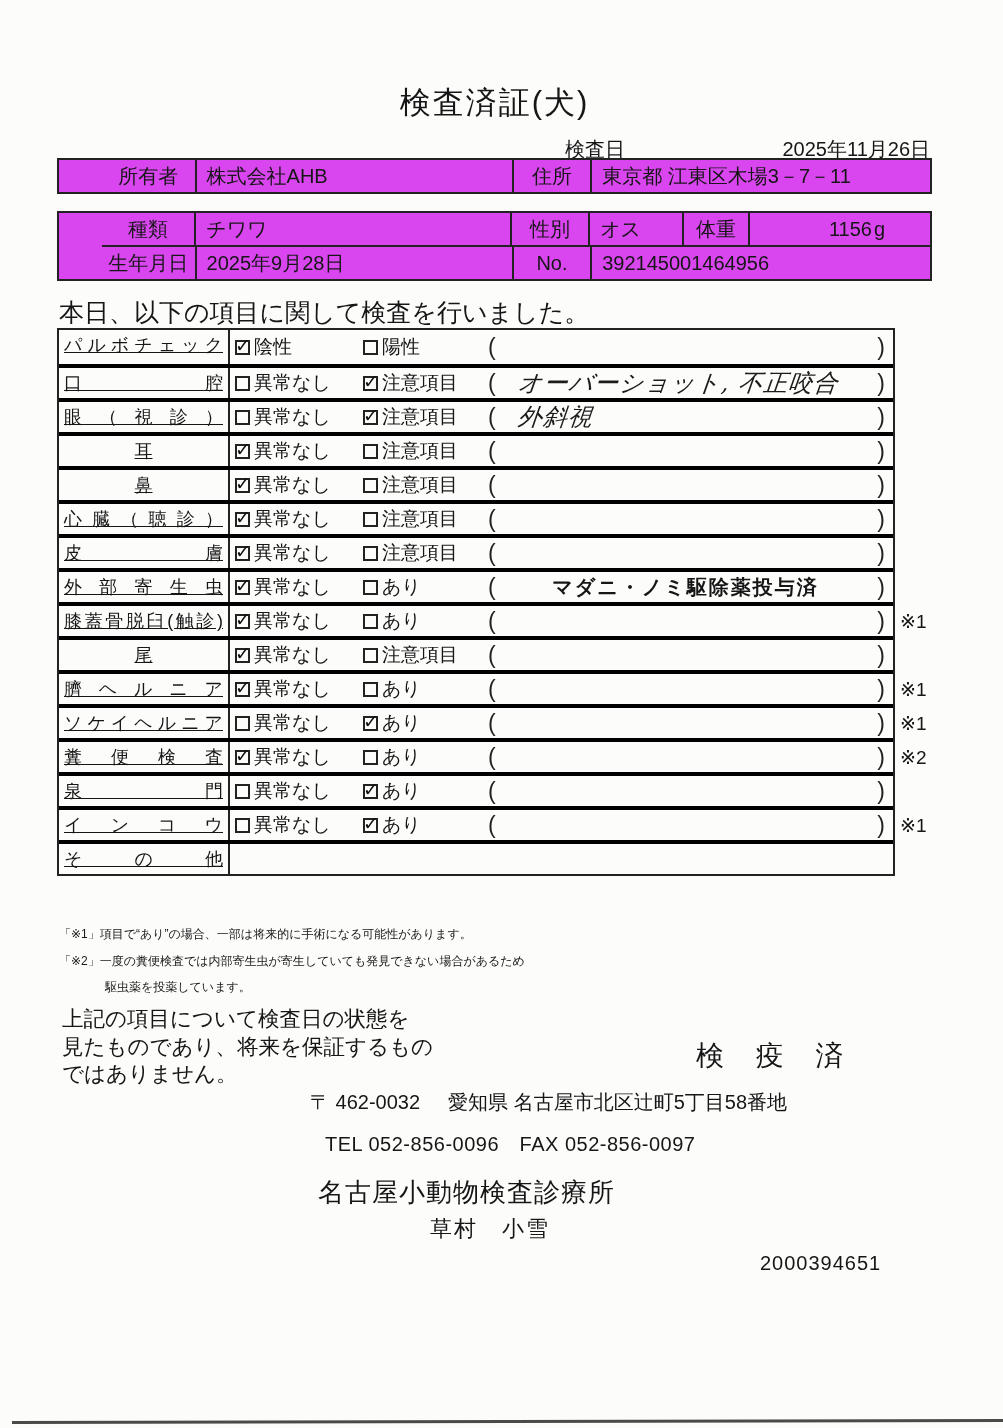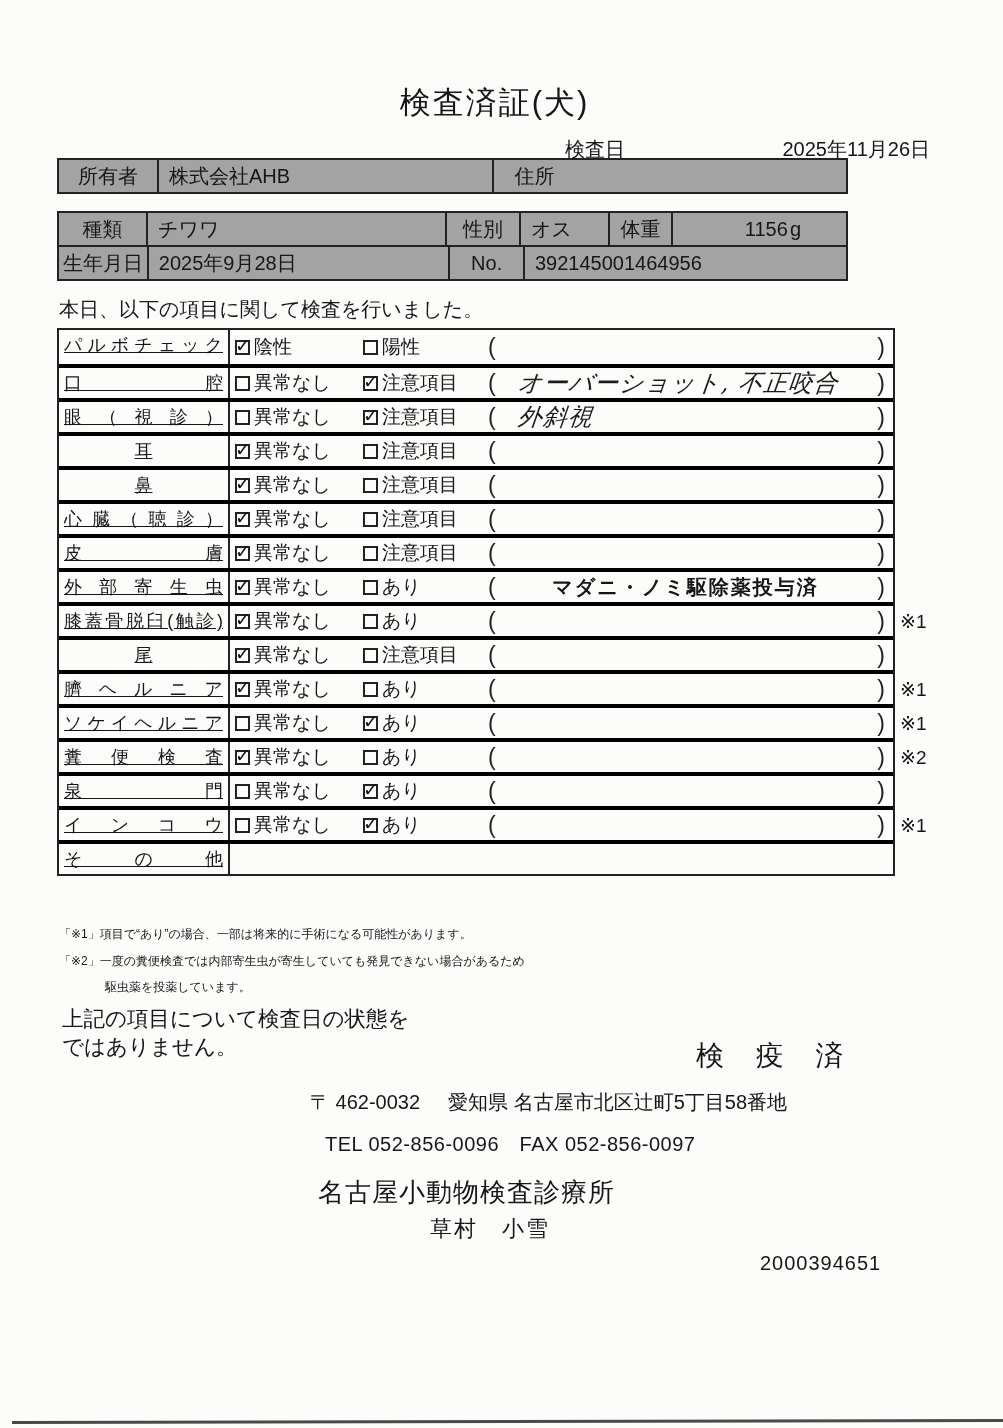--- a/index.html
+++ b/index.html
@@ -7,33 +7,33 @@
   body { font-family:"Liberation Sans","DejaVu Sans",sans-serif; color:#161616; }
   .page { position:relative; width:1003px; height:1428px; background:#fcfcfb; overflow:hidden; }
 
   .title { position:absolute; top:82px; left:57px; width:875px; text-align:center;
            font-size:31px; font-weight:normal; letter-spacing:2px; }
 
   .date-row { position:absolute; top:136px; left:57px; width:875px; height:26px; font-size:20px; }
   .date-label { position:absolute; left:508px; top:0; }
   .date-value { position:absolute; right:2px; top:0; }
 
-  .tbl { position:absolute; left:57px; width:791px; border:2px solid #222; background:#a3a3a3; }
+  .tbl { position:absolute; left:57px; width:875px; border:2px solid #222; background:#d946ef;padding-left:43px; }
   .trow { display:flex; }
   .trow + .trow { border-top:2px solid #222; }
   .cell { height:32px; display:flex; align-items:center; font-size:20px; overflow:hidden; white-space:nowrap; }
   .cell + .cell { border-left:2px solid #222; }
   .lab { justify-content:center; }
   .val { padding-left:10px; }
   .w98{width:98px;} .w335{width:335px;} .w83{width:83px;} .w99{width:99px;} .w70{width:70px;} .w190{width:190px;} .w359{width:359px;}
   .t1 { top:158px; }
   .t2 { top:211px; }
   .weight { justify-content:flex-end; padding-right:45px; gap:2px; }
 
-  .intro { position:absolute; top:296px; left:59px; font-size:20px; }
+  .intro { position:absolute; top:296px; left:59px; font-size:25px; }
 
   .itable { position:absolute; top:328px; left:57px; width:838px; border:2px solid #222; background:#fcfcfb; }
   .irow { position:relative; height:34px; display:flex;text-decoration:underline; }
   .irow + .irow { border-top:4px solid #000000; }
   .ilabel { width:171px; border-right:2px solid #222; padding:0 5px; font-size:18px; line-height:31px;
             text-align:justify; text-align-last:justify; overflow:hidden; }
   .ilabel.single { text-align:center; text-align-last:center; }
   .icontent { position:relative; flex:1; }
   .iopt { position:absolute; top:0; height:100%; display:flex; align-items:center; gap:4px; font-size:19px; white-space:nowrap; }
   .opt1 { left:5px; } .opt2 { left:133px; }
@@ -75,20 +75,21 @@
   <div class="date-row">
     <span class="date-label">検査日</span>
     <span class="date-value">2025年11月26日</span>
   </div>
 
   <div class="tbl t1">
     <div class="trow">
       <div class="cell lab w98">所有者</div>
       <div class="cell val w335">株式会社AHB</div>
       <div class="cell lab w83">住所</div>
+      <div class="cell val w359">東京都 江東区木場3－7－11</div>
     </div>
   </div>
 
   <div class="tbl t2">
     <div class="trow">
       <div class="cell lab w98">種類</div>
       <div class="cell val w335">チワワ</div>
       <div class="cell lab w83">性別</div>
       <div class="cell val w99">オス</div>
       <div class="cell lab w70">体重</div>
@@ -390,20 +391,21 @@
     </div>
 
   <div class="footnotes">
     <p>「※1」項目で“あり”の場合、一部は将来的に手術になる可能性があります。</p>
     <p>「※2」一度の糞便検査では内部寄生虫が寄生していても発見できない場合があるため</p>
     <p class="indent">駆虫薬を投薬しています。</p>
   </div>
 
   <div class="disclaimer">
     <p>上記の項目について検査日の状態を</p>
+    <p>見たものであり、将来を保証するもの</p>
     <p>ではありません。</p>
   </div>
 
   <div class="quarantine">検 疫 済</div>
 
   <p class="addr">
     <span class="postal">〒 462-0032</span><span>愛知県 名古屋市北区辻町5丁目58番地</span>
   </p>
   <p class="tel">TEL 052-856-0096　FAX 052-856-0097</p>
   <p class="clinic-name">名古屋小動物検査診療所</p>

